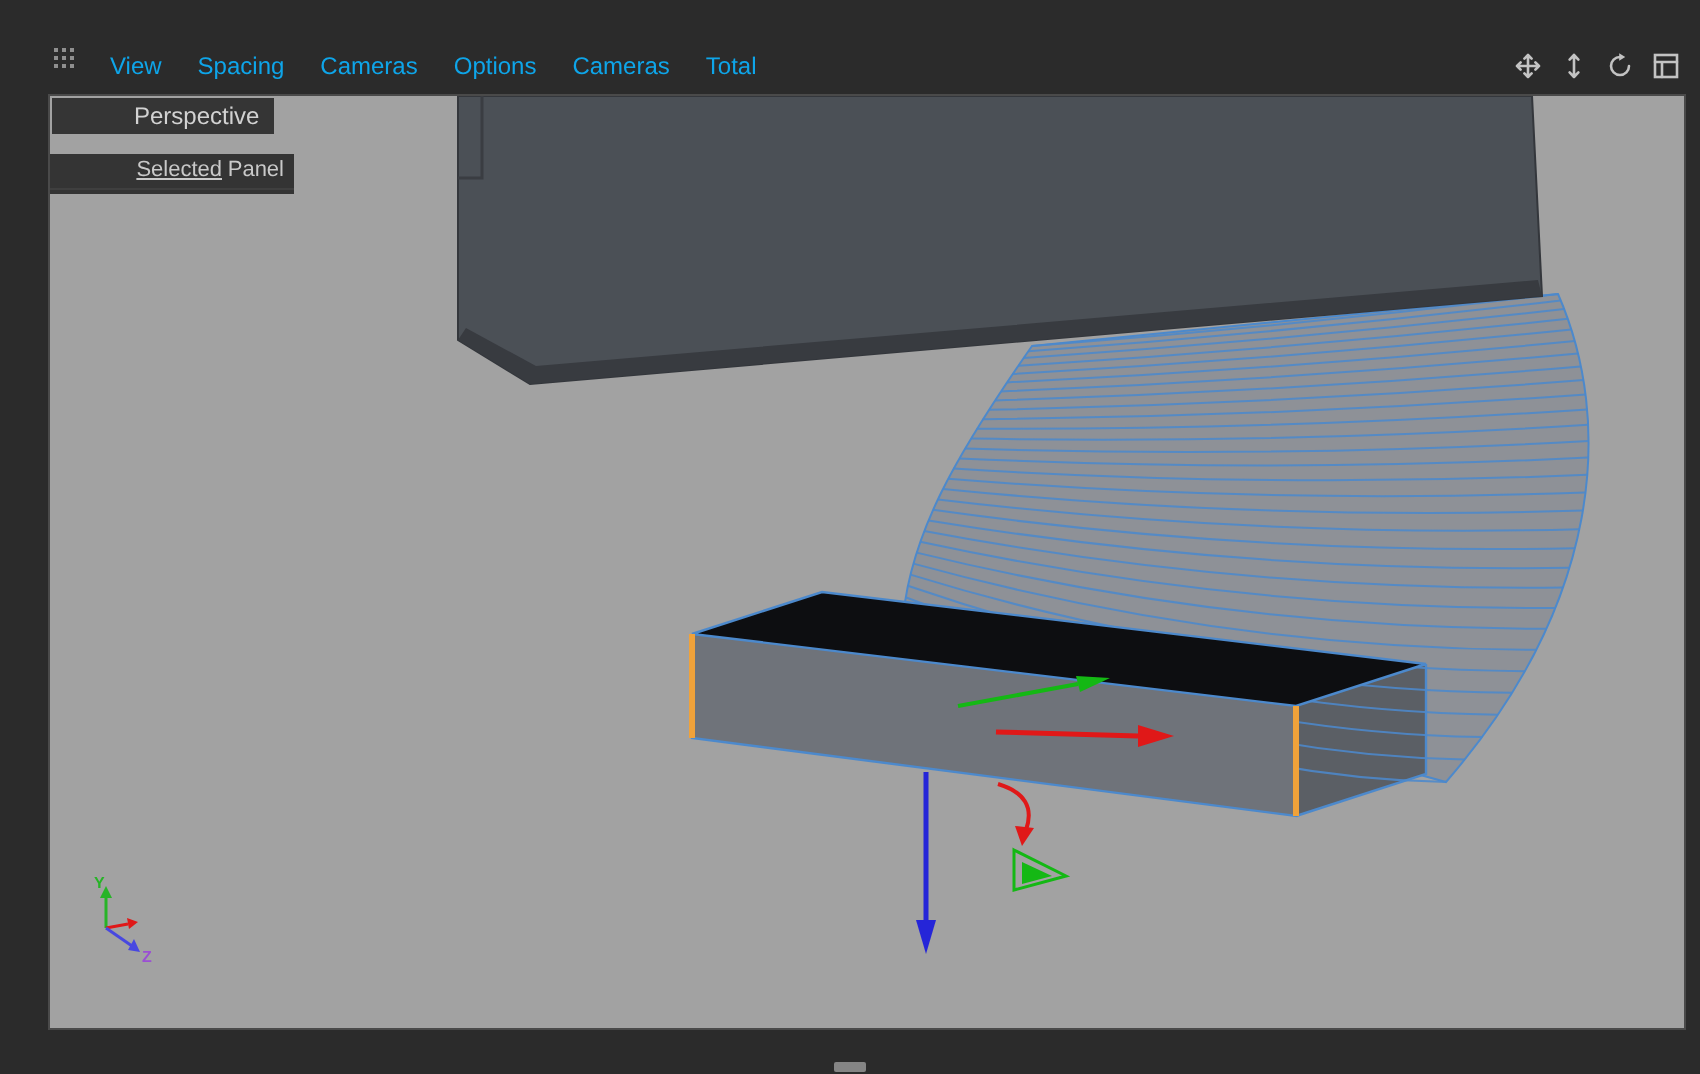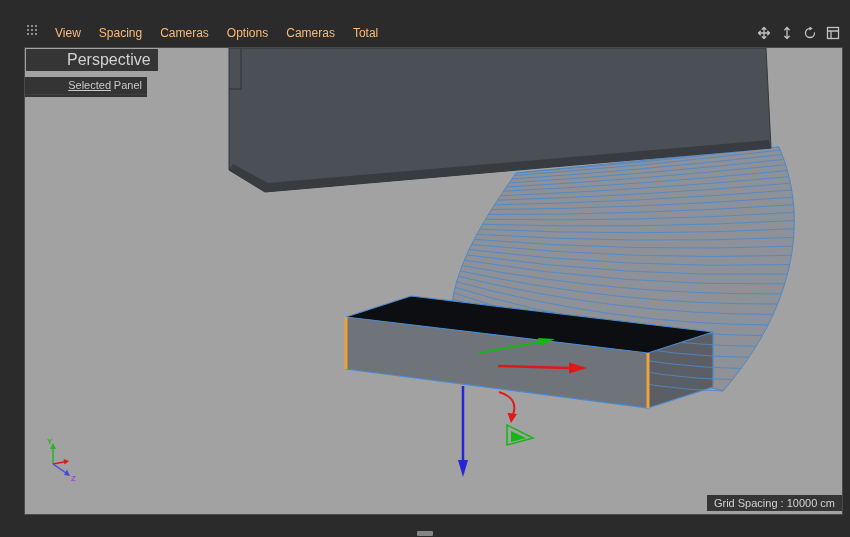--- a/index.html
+++ b/index.html
@@ -17,34 +17,34 @@
     --ribbon-gray:#8e9197;
   }
   html,body{margin:0;padding:0;background:#1d1d1d;}
   body{font-family:"Liberation Sans",sans-serif;}
   .window{position:relative;width:850px;height:537px;background:var(--frame-background);overflow:hidden;user-select:none;}
 
   
   .menubar{position:absolute;top:0;left:0;right:0;height:47px;display:flex;align-items:flex-end;
            padding:0 10px 6px 26px;box-sizing:border-box;}
   .grip{display:block;margin-right:8px;margin-bottom:1px;}
-  .menu-item{color:#fdba74;font-size:12px;padding:0 9px;line-height:15px;cursor:default;white-space:nowrap;}
+  .menu-item{color:#0ea5e9;font-size:12px;padding:0 9px;line-height:15px;cursor:default;white-space:nowrap;}
   .view-icons{margin-left:auto;display:flex;gap:9px;align-items:center;margin-bottom:1px;}
   .view-icon{display:block;width:14px;height:14px;}
   .view-icon svg{display:block;}
   .icon-stroke{stroke:#c3c3c3;stroke-width:1.3;fill:none;stroke-linecap:round;}
   .icon-fill{fill:#c3c3c3;}
 
   
   .viewport{position:absolute;left:24px;top:47px;right:7px;bottom:22px;
             background:var(--viewport-background);border:1px solid #4a4a4a;overflow:hidden;}
   #scene{position:absolute;left:0;top:0;width:100%;height:100%;display:block;}
 
   .float-label{position:absolute;background:rgba(44,44,44,0.93);color:#d2d2d2;font-size:11px;padding:2px 7px;white-space:nowrap;}
-  .perspective-label{top:1px;left:1px;font-size:16px;padding-left:41px;}
+  .perspective-label{top:1px;left:1px;font-size:12px;padding-left:41px;}
   .grid-label{right:0;bottom:3px;}
 
   .hud{position:absolute;left:0;top:29px;background:rgba(40,40,40,0.9);color:#c9c9c9;font-size:11px;padding:0 0 2px;}
   .hud-row{display:grid;grid-template-columns:42px 44px 36px;line-height:17px;}
   .hud-header{border-bottom:1px solid rgba(255,255,255,0.06);}
   .hc1{padding-left:4px;}
   .hc2{text-align:right;text-decoration:underline;}
   .hc2.val{text-align:left;padding-left:6px;}
   .hc3{text-align:right;padding-right:5px;}
 
@@ -215,17 +215,16 @@
     <div class="float-label perspective-label">Perspective</div>
 
     <div class="hud">
       <div class="hud-row hud-header">
         <span class="hc1"></span>
         <span class="hc2">Selected</span>
         <span class="hc3">Panel</span>
       </div>
     </div>
 
-    <div class="float-label grid-label">Grid Spacing : 10000 cm</div>
   </div>
 
   <div class="splitter-notch"></div>
 </div>
 
 </body></html>

